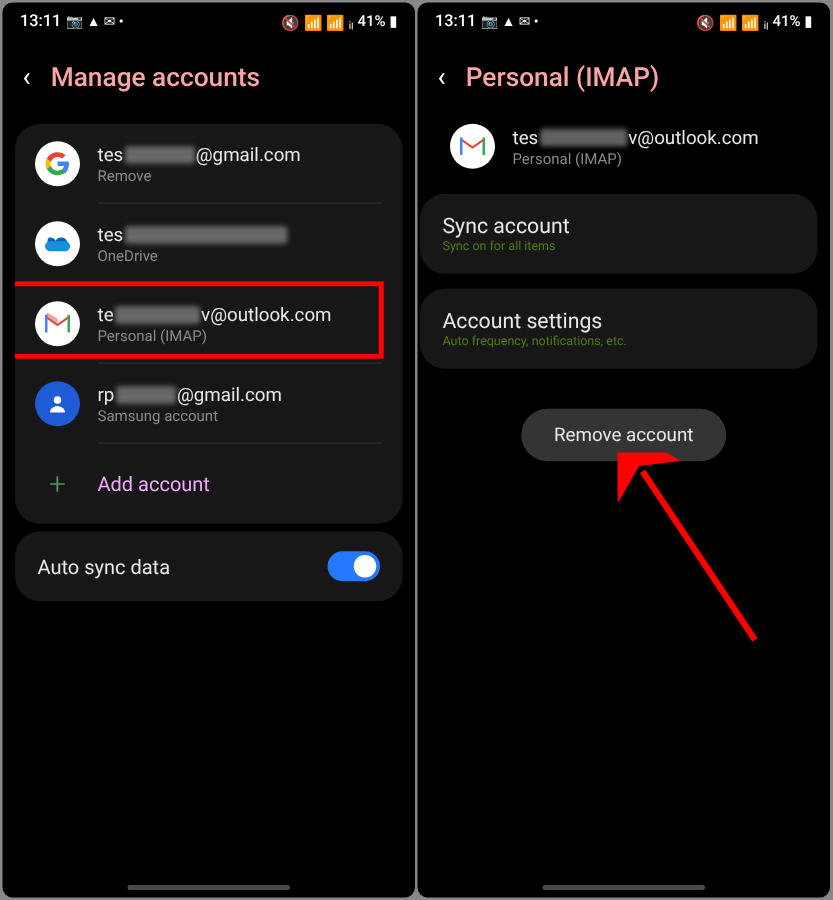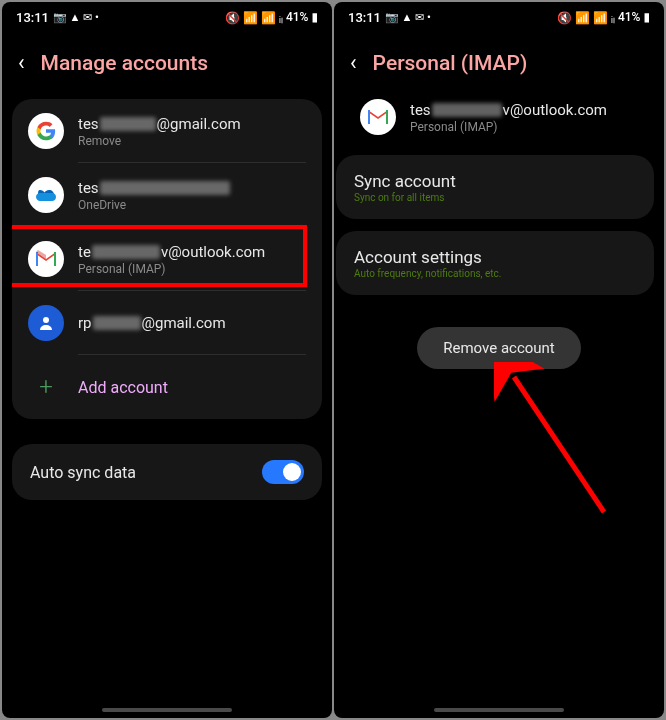--- a/index.html
+++ b/index.html
@@ -147,21 +147,21 @@
       font-size: 24px;
       font-weight: 300;
     }
     .add-label {
       color: #f0abfc;
       font-size: 16px;
     }
     .toggle-card {
       background: #171717;
       border-radius: 20px;
-      margin: 25px 10px 0 10px;
+      margin: 6px 10px 0 10px;
       padding: 16px 18px;
       display: flex;
       justify-content: space-between;
       align-items: center;
     }
     .toggle-label {
       color: #e8e8e8;
       font-size: 16px;
     }
     .toggle {
@@ -318,20 +318,21 @@
             <circle cx="10" cy="7" r="3" fill="#fff"></circle>
             <path d="M4 17c0-3 2.7-5 6-5s6 2 6 5z" fill="#fff"></path>
           </svg>
       </div>
       <div class="account-info">
         <div class="account-email">
           <span>rp</span>
           <span class="redacted" style="width:48px;"></span>
           <span>@gmail.com</span>
         </div>
+        <div class="account-type">Samsung account</div>
       </div>
     </div>
 
     <div class="add-account">
       <div class="plus-icon">+</div>
       <div class="add-label">Add account</div>
     </div>
 
     <div class="highlight-box" style="left:-5px; top:126px; width:300px; height:62px;"></div>
   </div>

